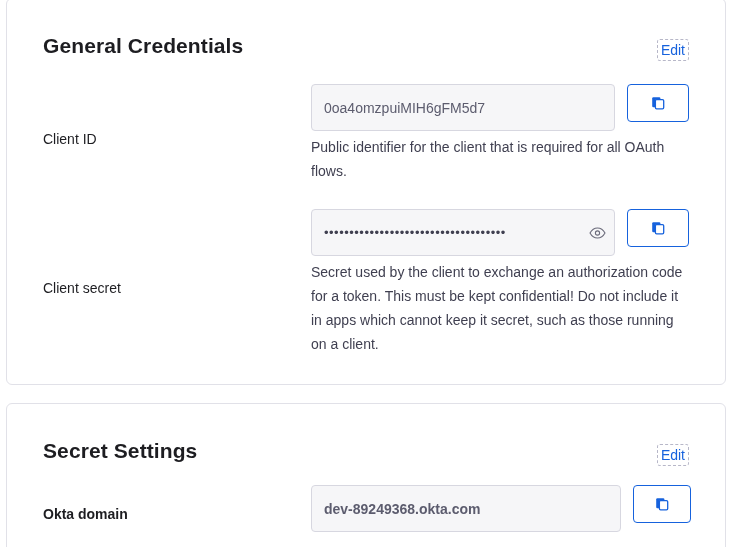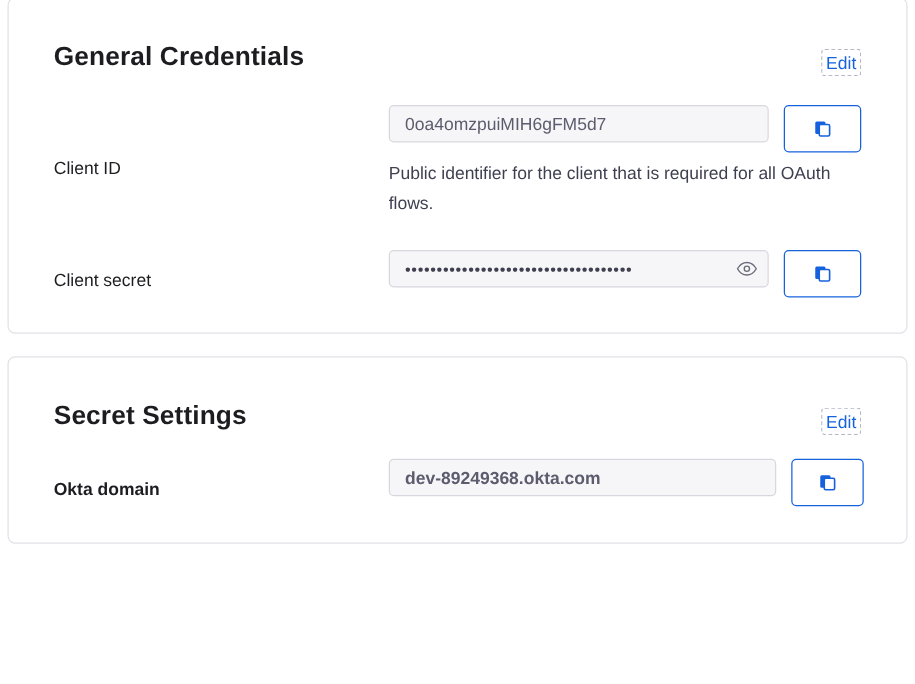--- a/index.html
+++ b/index.html
@@ -88,21 +88,21 @@
   .field-body {
     flex: 1 1 auto;
     max-width: 380px;
   }
   .input-line {
     display: flex;
     align-items: stretch;
   }
   .text-input {
     flex: 1 1 auto;
-    height: 30px;
+    height: 47px;
     box-sizing: border-box;
     background: #f6f6f8;
     border: 1px solid #d7d7e0;
     border-radius: 4px;
     font-size: 14px;
     color: #5c5c6e;
     padding: 0 30px 0 12px;
     font-family: "Liberation Sans", sans-serif;
     display: flex;
     align-items: center;
@@ -217,20 +217,21 @@
           </div>
           <div class="copy-btn">
             <span>
               <svg class="svg-icon" width="16" height="16" viewBox="0 0 16 16" fill="none" stroke="#1662dd" stroke-width="1.3">
                 <rect x="2.2" y="2.2" width="8.2" height="10" rx="1.2" fill="#1662dd" stroke="none"></rect>
                 <rect x="5.4" y="4.6" width="8.3" height="9.2" rx="1.2" fill="#ffffff" stroke="#1662dd"></rect>
               </svg>
             </span>
           </div>
         </div>
+        <div class="help-text">Secret used by the client to exchange an authorization code for a token. This must be kept confidential! Do not include it in apps which cannot keep it secret, such as those running on a client.</div>
       </div>
     </div>
   </section>
 
   <section class="card card-2">
     <div class="card-header">
       <h2 class="card-title card-title-2">Secret Settings</h2>
       <a class="edit-link focus-dots" href="#">Edit</a>
     </div>
 

